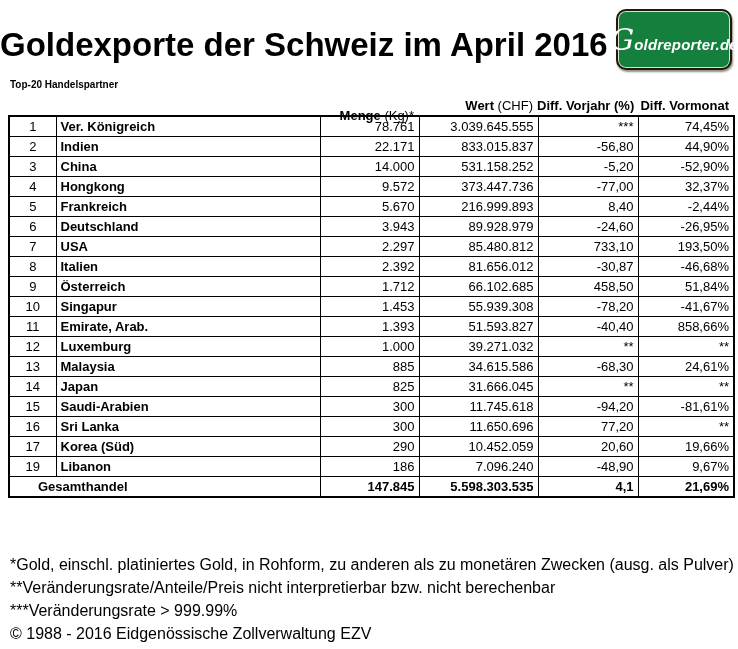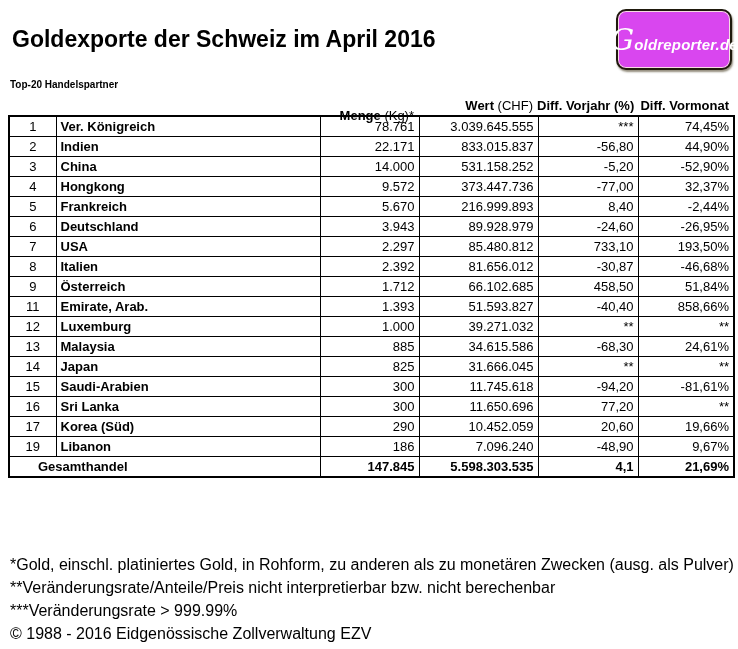--- a/index.html
+++ b/index.html
@@ -7,22 +7,22 @@
   body {
     position: relative;
     background: #ffffff;
     color: #000000;
     font-family: "Liberation Sans", sans-serif;
     overflow: hidden;
   }
 
   .page-title {
     position: absolute;
-    left: 12px; top: 26px;
-    font-size: 23px;
+    left: 0; top: 26px;
+    font-size: 33px;
     font-weight: bold;
     white-space: nowrap;
   }
 
   .logo {
     position: absolute;
     left: 616px; top: 9px;
     width: 116px; height: 61px;
     background: #9a7c2c;
     border: 2px solid #1f1a0d;
@@ -112,21 +112,21 @@
     line-height: 16px;
   }
   .footnotes .fn { margin-bottom: 7px; }
   .copyright { margin-top: 1px; }
 </style>
 </head>
 <body>
 
 <div class="page-title">Goldexporte der Schweiz im April 2016</div>
 
-<div class="logo" style="background: #d946ef;">
+<div class="logo" style="background: #15803d;">
   <span class="logo-text" style="color: rgb(255, 255, 255);"><span class="logo-g">G</span><span class="logo-rest">oldreporter.de</span></span>
 </div>
 
 <div class="subtitle">Top-20 Handelspartner</div>
 
 <div class="colheads">
   <span class="ch ch-rank"></span>
   <span class="ch ch-country"></span>
   <span class="ch ch-menge"><span>Menge</span><span class="unit"> (Kg)*</span></span>
   <span class="ch ch-wert"><span>Wert</span><span class="unit"> (CHF)</span></span>
@@ -209,20 +209,28 @@
           <td class="col-vorjahr">-30,87</td>
           <td class="col-vormonat">-46,68%</td>
         </tr>
         <tr>
           <td class="col-rank">9</td>
           <td class="col-country">Österreich</td>
           <td class="col-menge">1.712</td>
           <td class="col-wert">66.102.685</td>
           <td class="col-vorjahr">458,50</td>
           <td class="col-vormonat">51,84%</td>
+        </tr>
+        <tr>
+          <td class="col-rank">10</td>
+          <td class="col-country">Singapur</td>
+          <td class="col-menge">1.453</td>
+          <td class="col-wert">55.939.308</td>
+          <td class="col-vorjahr">-78,20</td>
+          <td class="col-vormonat">-41,67%</td>
         </tr>
         <tr>
           <td class="col-rank">11</td>
           <td class="col-country">Emirate, Arab.</td>
           <td class="col-menge">1.393</td>
           <td class="col-wert">51.593.827</td>
           <td class="col-vorjahr">-40,40</td>
           <td class="col-vormonat">858,66%</td>
         </tr>
         <tr>

